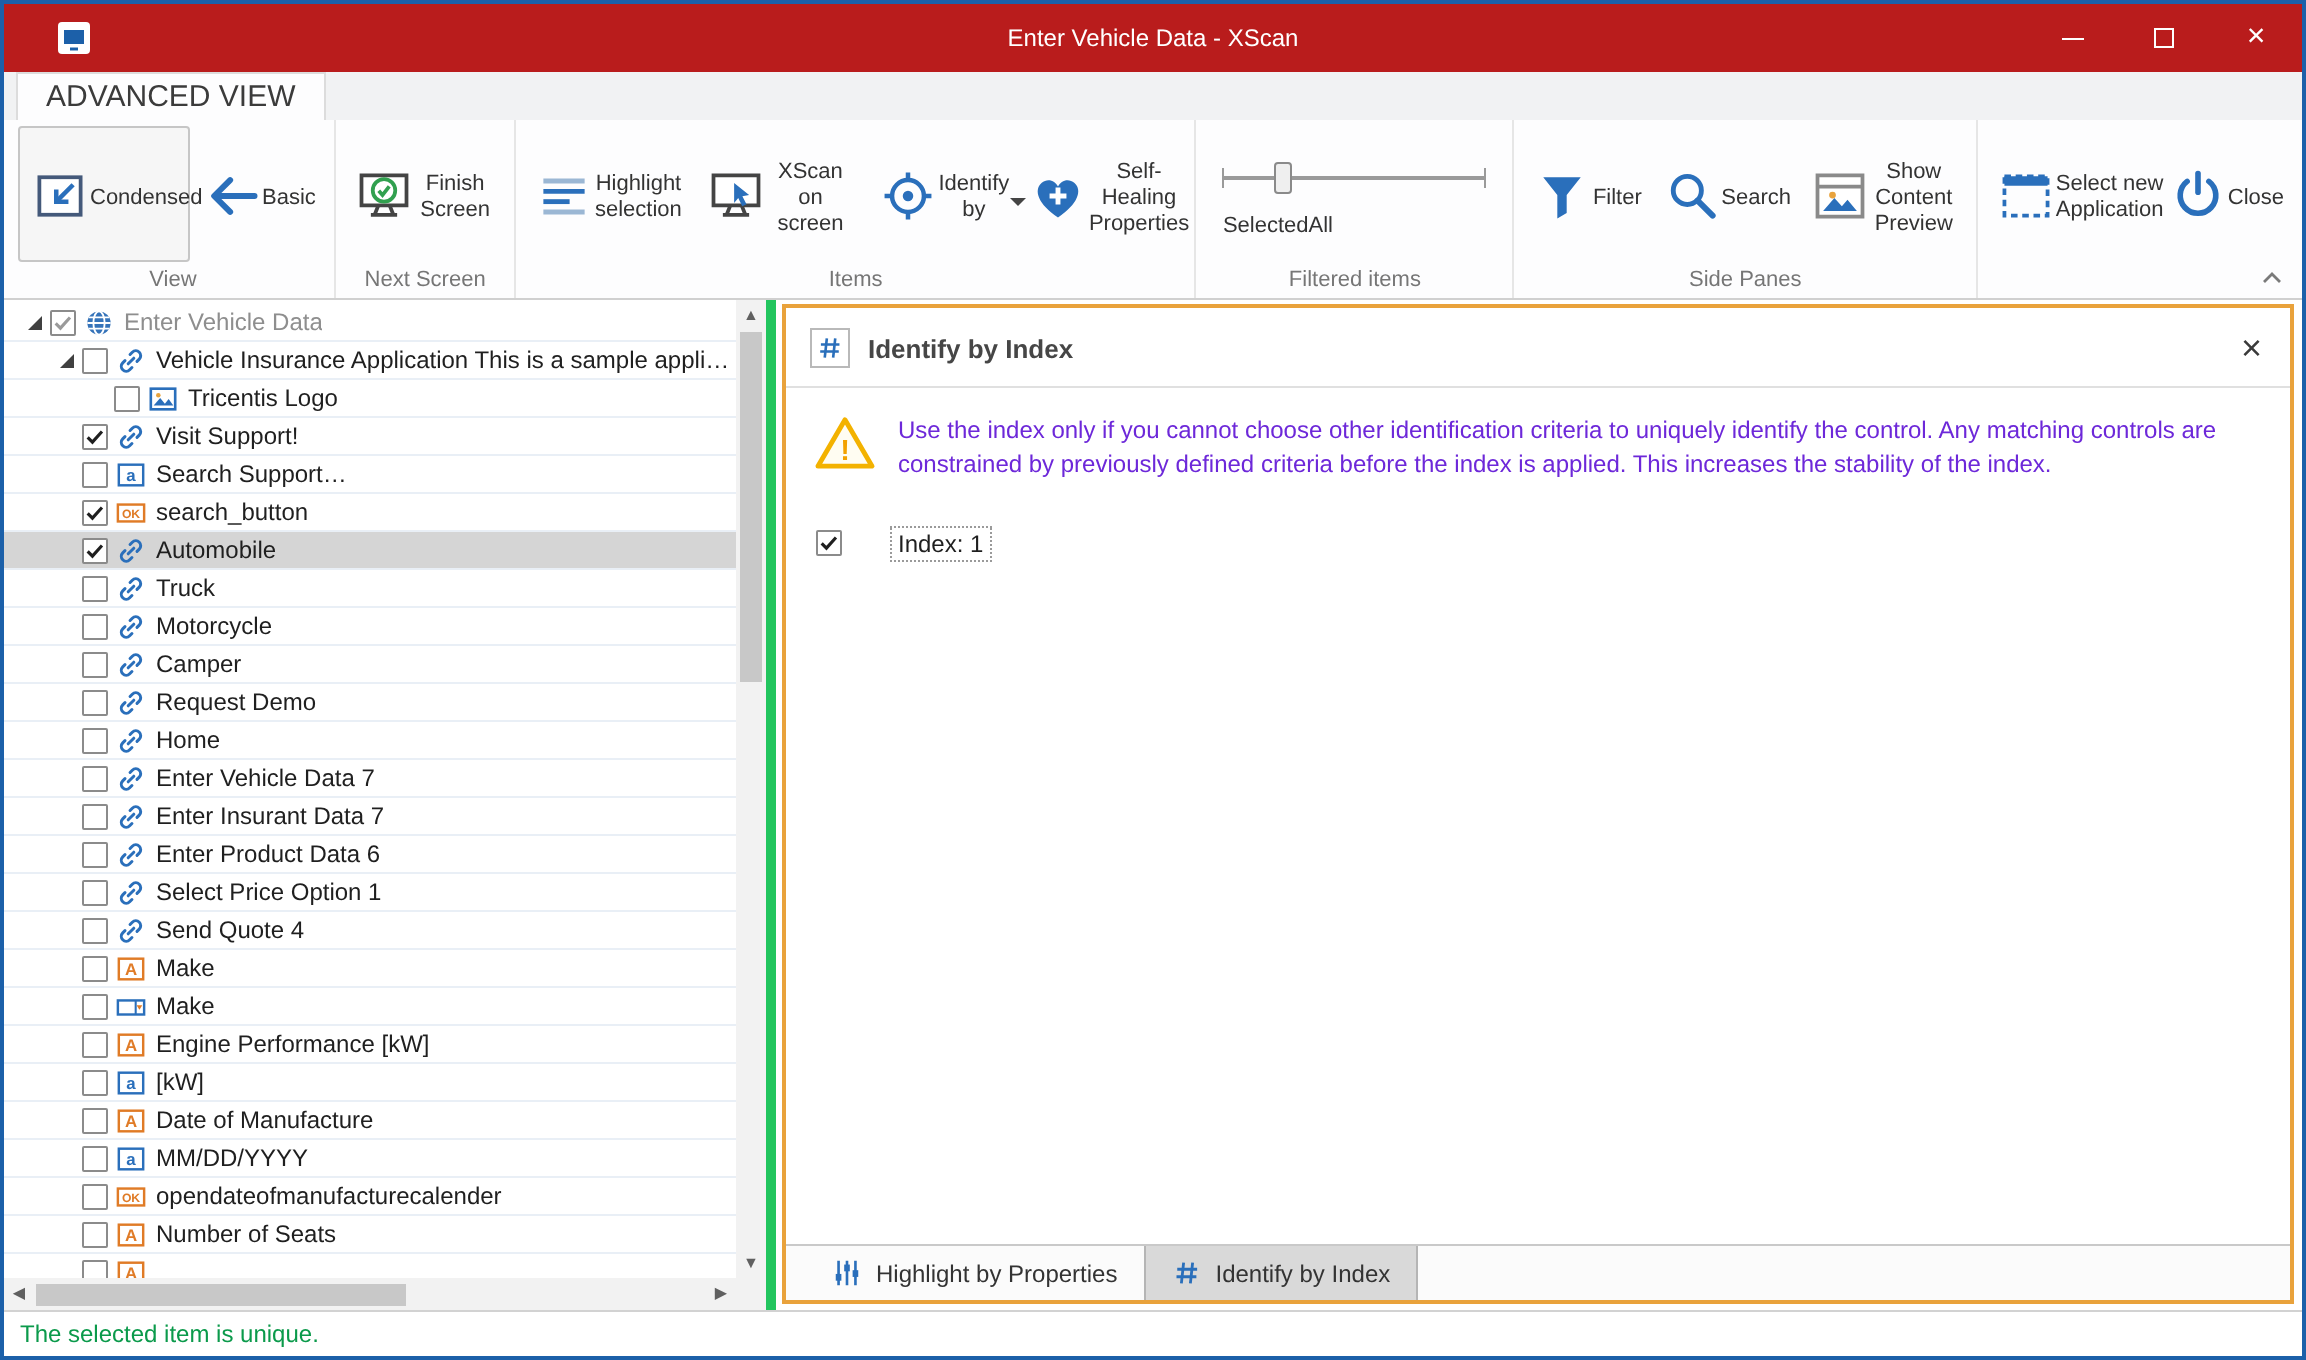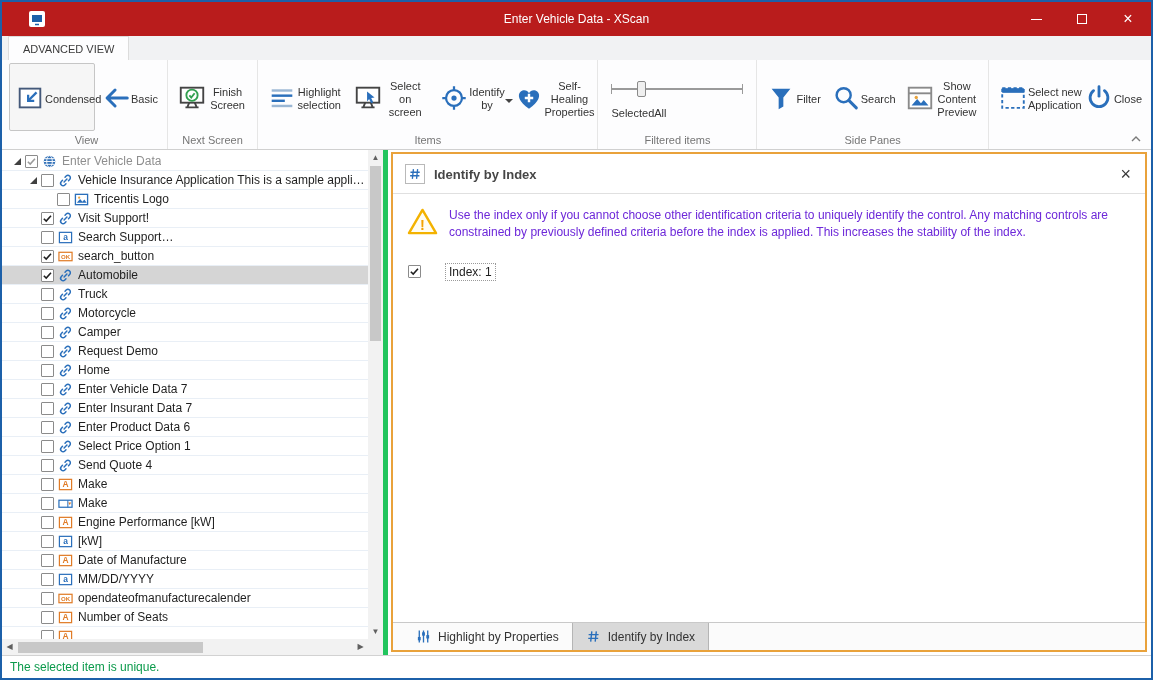--- a/index.html
+++ b/index.html
@@ -14,21 +14,21 @@
   .app-icon { margin-left:26px; width:18px; height:18px; z-index:1; }
   .title { position:absolute; left:0; right:0; text-align:center; font-size:12px; }
   .win-controls { margin-left:auto; display:flex; height:100%; z-index:1; }
   .win-btn { width:46px; display:flex; align-items:center; justify-content:center; cursor:default; }
   .glyph-min { width:11px; height:1px; background:#fff; display:block; }
   .glyph-max { width:10px; height:10px; border:1px solid #fff; display:block; }
   .glyph-close { font-size:16px; line-height:1; color:#fff; }
 
   
   .ribbon-tabs { flex:0 0 24px; background:#f1f2f3; display:flex; align-items:stretch; padding-left:6px; }
-  .ribbon-tab { display:flex; align-items:center; padding:0 14px; font-size:11px; color:#3b3b3b; }
+  .ribbon-tab { display:flex; align-items:center; padding:0 14px; font-size:15px; color:#3b3b3b; }
   .ribbon-tab.active { background:#fdfdfe; border:1px solid #dcdcdc; border-bottom:none; }
 
   
   .ribbon { flex:0 0 90px; background:#fdfdfe; border-bottom:1px solid #d0d0d0; position:relative; }
   .ribbon-groups { display:flex; height:100%; align-items:stretch; padding-left:4px; }
   .ribbon-group { display:flex; flex-direction:column; border-right:1px solid #e6e6e6; padding:3px 3px 0 3px; }
   .ribbon-group:last-child { border-right:none; }
   .ribbon-group-row { display:flex; flex:1; align-items:stretch; }
   .ribbon-btn { display:flex; align-items:center; min-width:50px; max-width:86px;
                 padding:4px 5px 0 5px; border:1px solid transparent; border-radius:2px; cursor:default; }
@@ -185,21 +185,21 @@
                   </g>
                 </svg></span>
               <div class="rlabel">Highlight selection</div>
             </div>
             <div class="ribbon-btn">
               <span class="ricon"><svg viewBox="0 0 32 32">
                   <rect x="4" y="5" width="24" height="16" fill="#fff" stroke="#444" stroke-width="2"></rect>
                   <path d="M13 21 l-2 5 M19 21 l2 5 M9 26 h14" stroke="#444" stroke-width="2" fill="none"></path>
                   <path d="M15 9 l8 6.5 -3.6 0.6 2.2 4.3 -2.3 1.1 -2.1 -4.4 -2.2 2.6 z" fill="#2a6fbb"></path>
                 </svg></span>
-              <div class="rlabel">Select on screen</div>
+              <div class="rlabel">XScan on screen</div>
             </div>
             <div class="ribbon-btn">
               <span class="ricon"><svg viewBox="0 0 32 32">
                   <circle cx="16" cy="16" r="8.5" fill="none" stroke="#2a6fbb" stroke-width="2.4"></circle>
                   <circle cx="16" cy="16" r="2.8" fill="#2a6fbb"></circle>
                   <path d="M16 3.5 v5 M16 23.5 v5 M3.5 16 h5 M23.5 16 h5" stroke="#2a6fbb" stroke-width="2.4"></path>
                 </svg></span>
               <div class="rlabel">Identify by</div>
               <span class="dd-caret"></span>
             </div>

